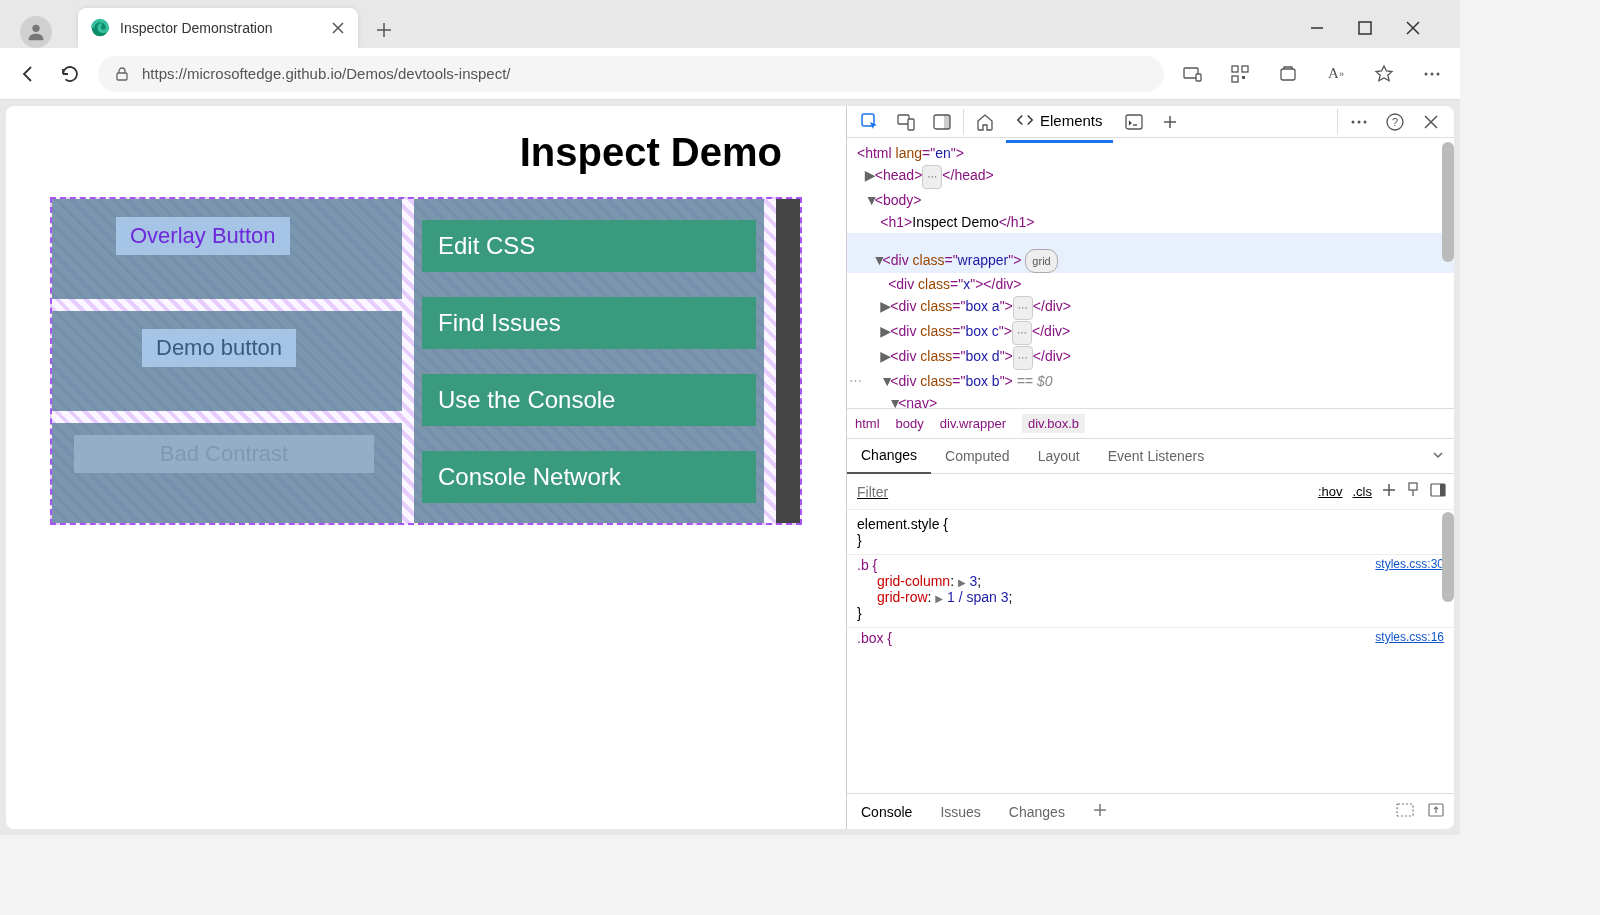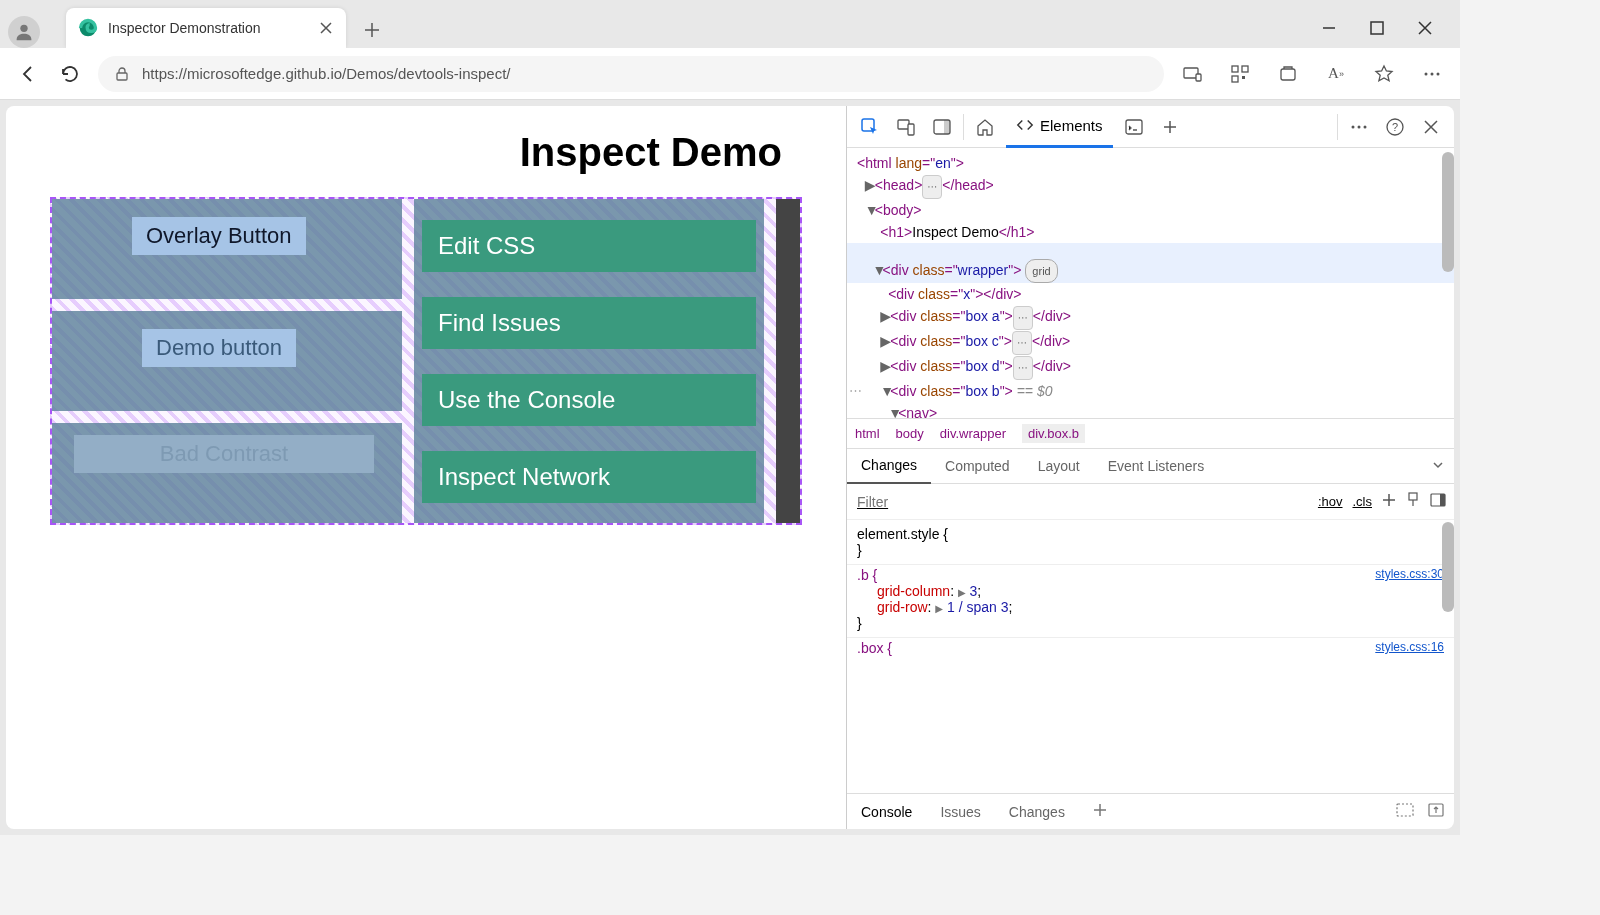--- a/index.html
+++ b/index.html
@@ -1,20 +1,20 @@
 <!DOCTYPE html>
 <html><head>
 <meta charset="utf-8">
 <style>
 * { box-sizing: border-box; margin: 0; padding: 0; font-family: "Segoe UI", Arial, sans-serif; }
 body { background: #f3f3f3; overflow: hidden; width: 1460px; height: 835px; }
 
 
 .browser-chrome { display: flex; flex-direction: column; height: 100%; }
-.tab-strip { height: 48px; background: #e8e8e8; display: flex; align-items: flex-end; padding: 6px 8px 0; gap: 8px; }
+.tab-strip { height: 48px; background: #e8e8e8; display: flex; align-items: flex-end; padding: 6px 20px 0; gap: 8px; }
 .profile-icon { width: 32px; height: 32px; border-radius: 50%; background: #d0d0d0; display: flex; align-items: center; justify-content: center; margin-right: 18px; }
 .profile-icon svg { width: 22px; height: 22px; fill: #777; }
 .tab { background: #fff; border-radius: 8px 8px 0 0; height: 40px; display: flex; align-items: center; padding: 0 12px; gap: 10px; min-width: 280px; box-shadow: 0 0 4px rgba(0,0,0,0.1); }
 .tab .favicon { width: 20px; height: 20px; }
 .tab-title { font-size: 14px; color: #333; flex: 1; }
 .tab-close { width: 16px; height: 16px; display: flex; align-items: center; justify-content: center; cursor: pointer; }
 .new-tab { width: 36px; height: 36px; display: flex; align-items: center; justify-content: center; cursor: pointer; font-size: 20px; color: #555; }
 .window-controls { margin-left: auto; display: flex; gap: 26px; padding-right: 16px; align-items: center; height: 40px; }
 .win-btn { width: 22px; height: 22px; display: flex; align-items: center; justify-content: center; cursor: pointer; }
 
@@ -28,30 +28,30 @@
 .content-area { flex: 1; display: flex; background: #e8e8e8; }
 .page { background: #fff; margin: 6px 0 6px 6px; flex: 1; padding: 24px 44px; border-radius: 8px 0 0 8px; }
 .page h1 { font-size: 40px; font-weight: 800; text-align: right; margin-right: 20px; margin-bottom: 22px; }
 
 .grid-overlay { position: relative; border: 2px dashed #a855f7; background-image:
   repeating-linear-gradient(45deg, rgba(168,85,247,0.25) 0 4px, transparent 4px 10px);
   background-color: rgba(168,85,247,0.05);
   display: grid; grid-template-columns: 350px 12px 350px 12px 24px; grid-template-rows: 100px 12px 100px 12px 100px; padding: 0; }
 .grid-cell { background: #5a8099cc; position: relative; }
 .grid-gap {  }
-.cell-btn { position: absolute; background: #a6c4e6; color: #0f172a; font-size: 22px; padding: 6px 14px; border: none; top: 18px; left: 80px; }
+.cell-btn { position: absolute; background: #a6c4e6; color: #6d28d9; font-size: 22px; padding: 6px 14px; border: none; top: 18px; left: 64px; }
 .cell-btn2 { position: absolute; background: #a6c4e6; color: #3a5a7a; font-size: 22px; padding: 6px 14px; border: none; top: 18px; left: 90px; }
 .bad-contrast { position: absolute; background: #93aec6; color: #7e9ab3; font-size: 22px; padding: 6px 14px; border: none; top: 12px; left: 22px; width: 300px; text-align: center; }
 .nav-block { grid-row: 1 / span 5; grid-column: 3; background: #5a8099cc; display: flex; flex-direction: column; justify-content: space-around; padding: 8px; position: relative; }
 .side-col { grid-row: 1 / span 5; grid-column: 5; background: #444; }
 .nav-link { background: #3a9a7e; color: #fff; font-size: 24px; padding: 12px 16px; }
 
 
 .devtools { width: 620px; background: #fff; display: flex; flex-direction: column; border-left: 1px solid #ccc; margin: 6px 6px 6px 0; border-radius: 0 8px 8px 0; }
-.dt-tabs { display: flex; align-items: center; height: 42px; border-bottom: 1px solid #ddd; padding: 8px 8px; gap: 6px; }
+.dt-tabs { display: flex; align-items: center; height: 32px; border-bottom: 1px solid #ddd; padding: 8px 8px; gap: 6px; }
 .dt-icon-btn { width: 30px; height: 30px; display: flex; align-items: center; justify-content: center; cursor: pointer; }
 .dt-icon-btn.active { color: #1a73e8; }
 .dt-panel-tab { padding: 0 10px; height: 42px; display: flex; align-items: center; font-size: 15px; cursor: pointer; gap: 6px; }
 .dt-panel-tab.active { border-bottom: 3px solid #1a73e8; font-weight: 500; }
 .dt-spacer { flex: 1; }
 .dt-sep { width: 1px; height: 26px; background: #ddd; }
 
 .dom-tree { font-family: Consolas, monospace; font-size: 14px; padding: 4px 0; flex: 0 0 auto; height: 270px; overflow: hidden; position: relative; line-height: 22px; }
 .dom-line { white-space: pre; padding: 0 10px; }
 .tag { color: #881280; }
@@ -207,21 +207,21 @@
       <h1>Inspect Demo</h1>
       <div class="grid-overlay">
         <div class="grid-cell" style="grid-column:1;grid-row:1;">
           <button class="cell-btn">Overlay Button</button>
         </div>
         <div class="grid-gap" style="grid-column:2;grid-row:1/span 5;"></div>
         <div class="nav-block">
           <div class="nav-link">Edit CSS</div>
           <div class="nav-link">Find Issues</div>
           <div class="nav-link">Use the Console</div>
-          <div class="nav-link">Inspect Network</div>
+          <div class="nav-link">Console Network</div>
         </div>
         <div class="grid-gap" style="grid-column:4;grid-row:1/span 5;"></div>
         <div class="side-col"></div>
         <div class="grid-gap" style="grid-column:1;grid-row:2;"></div>
         <div class="grid-cell" style="grid-column:1;grid-row:3;">
           <button class="cell-btn2">Demo button</button>
         </div>
         <div class="grid-gap" style="grid-column:1;grid-row:4;"></div>
         <div class="grid-cell" style="grid-column:1;grid-row:5;">
           <button class="bad-contrast">Bad Contrast</button>

